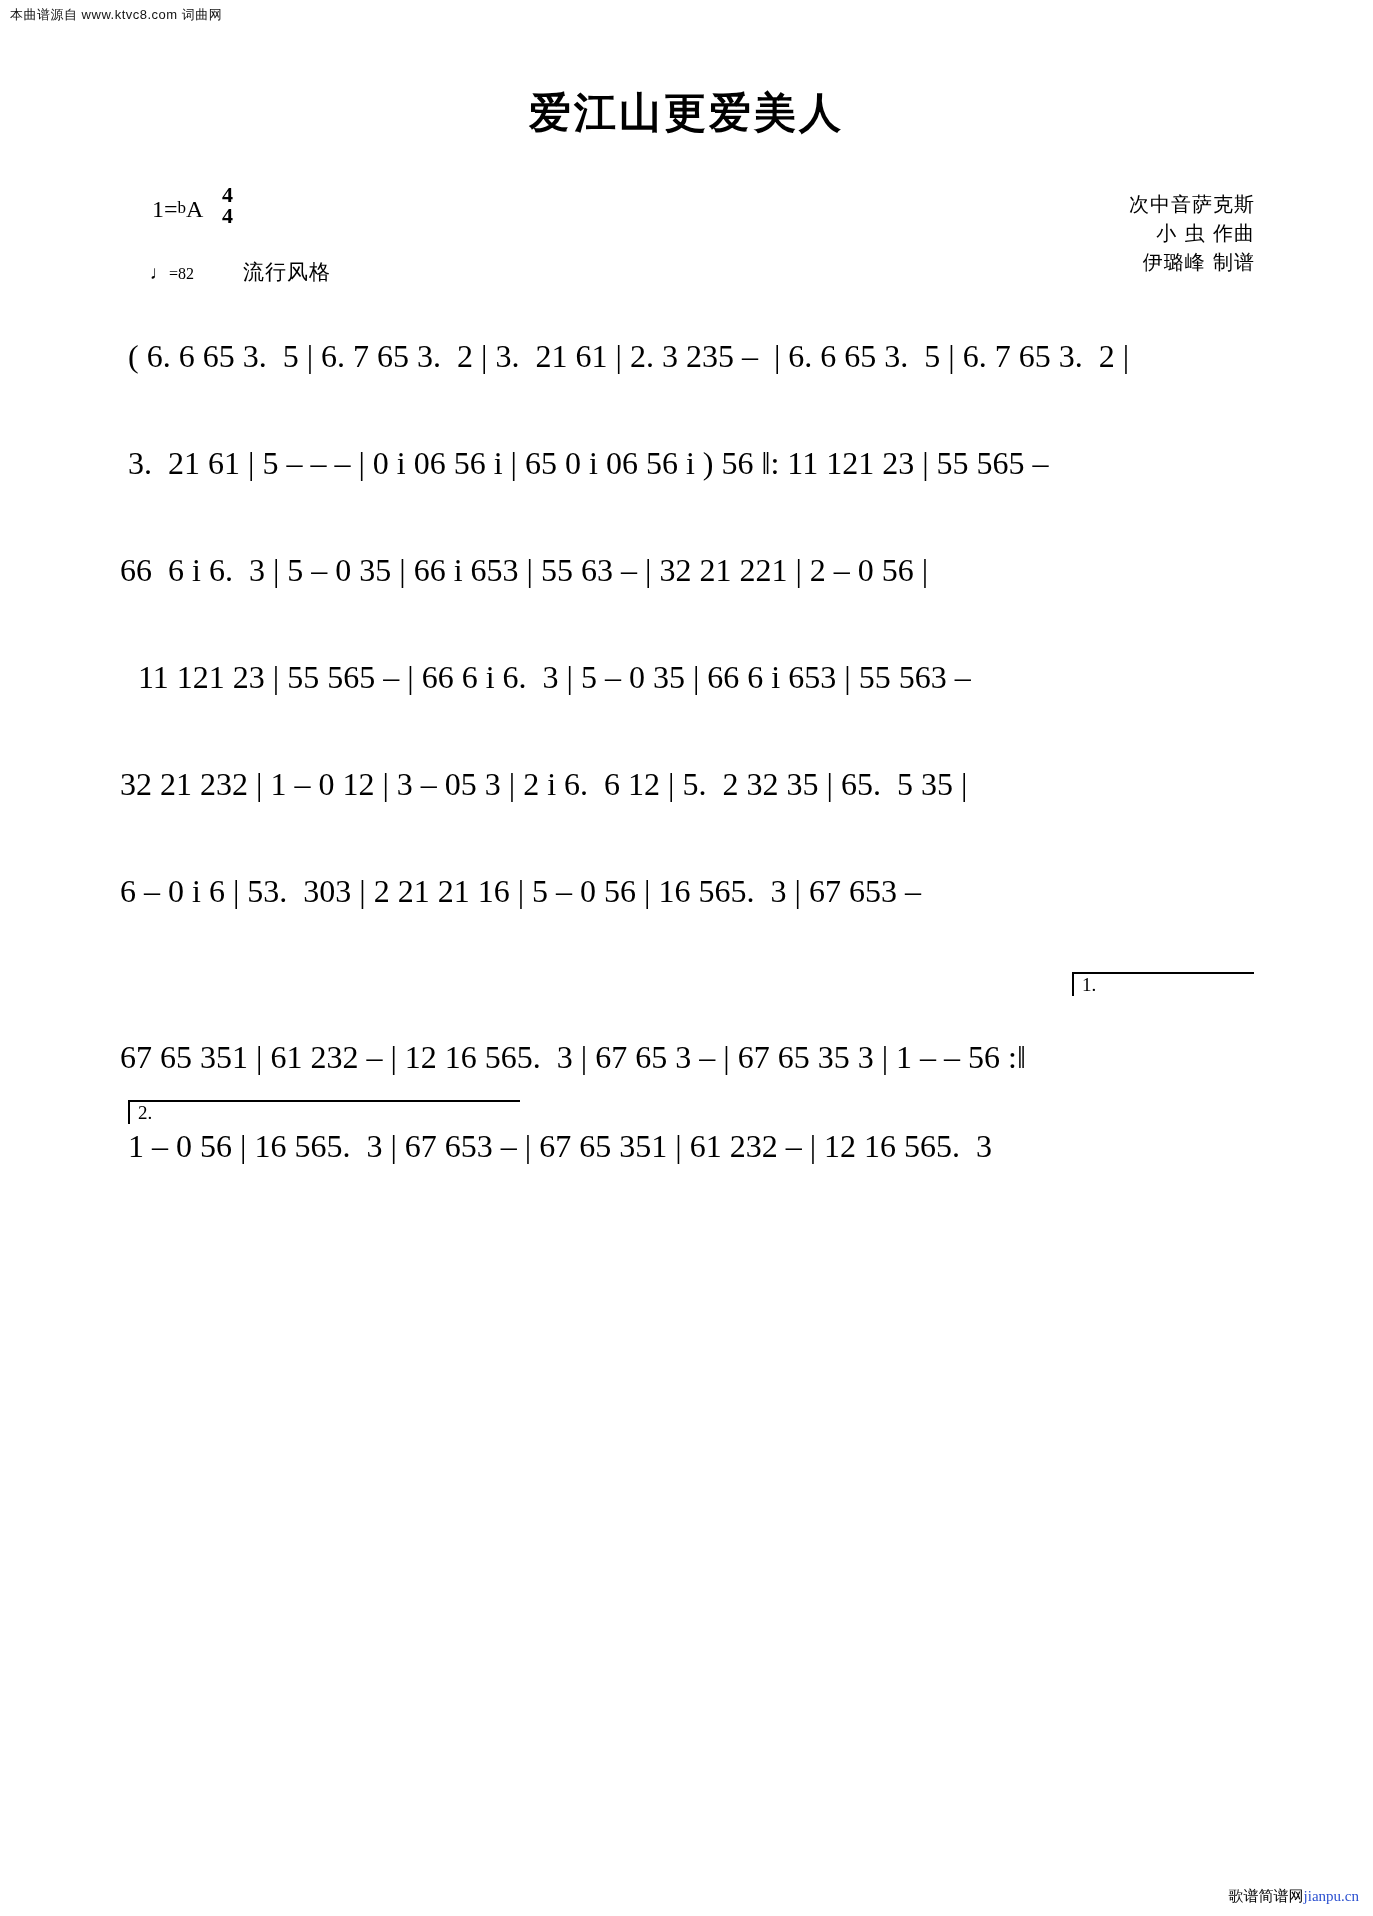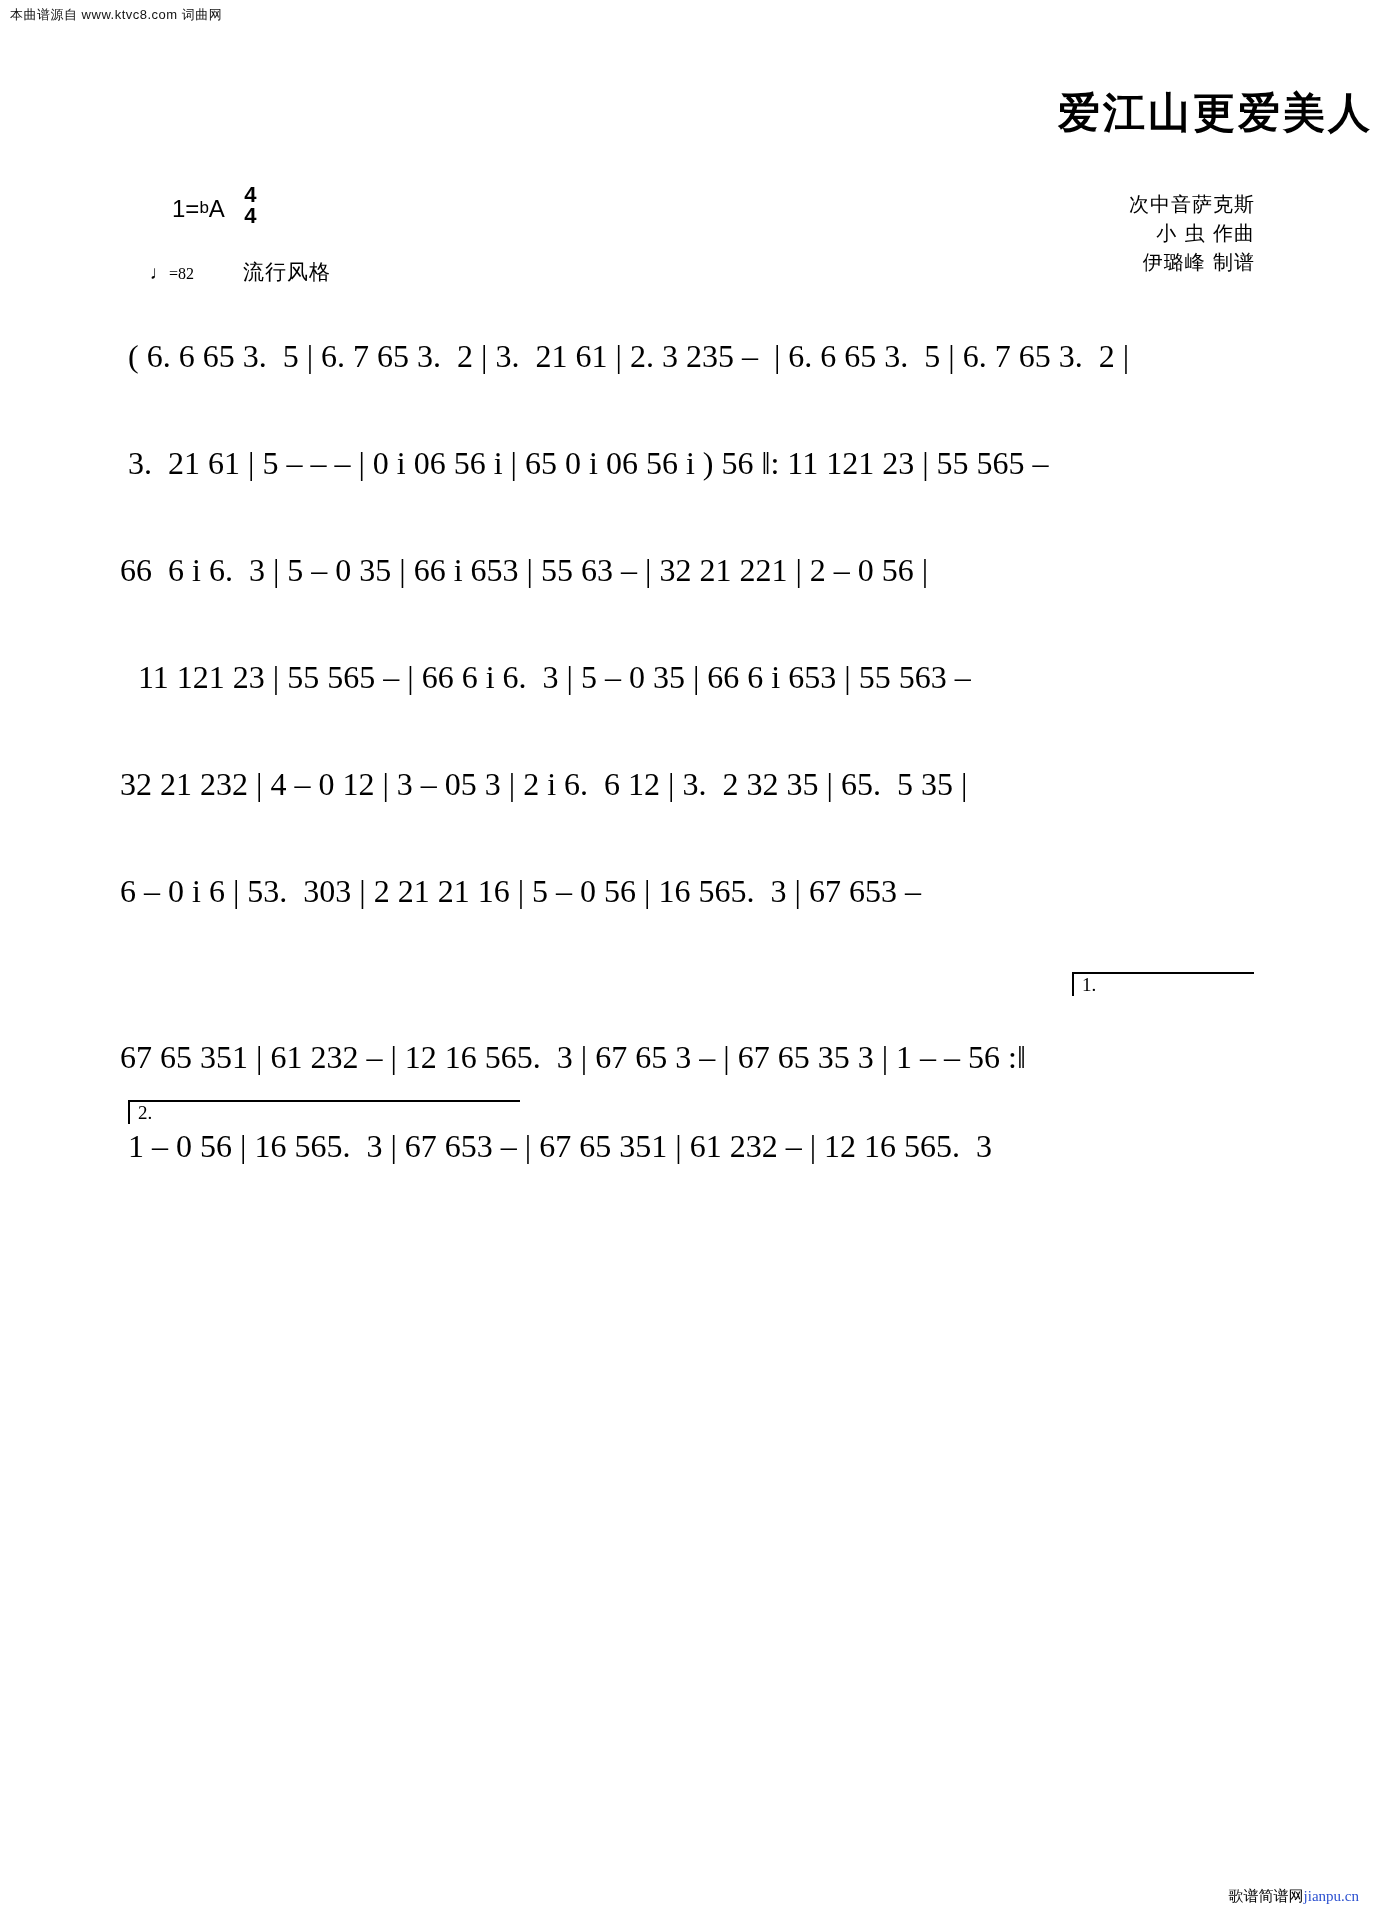--- a/index.html
+++ b/index.html
@@ -31,36 +31,35 @@
     letter-spacing: 0.5px;
     white-space: nowrap;
   }
 
   
   .title {
     position: absolute;
     left: 0;
     right: 0;
     top: 85px;
-    text-align: right;
+    text-align: center;
     font-size: 42px;
     font-family: "DejaVu Serif", serif;
     font-weight: bold;
     letter-spacing: 3px;
   }
 
   
   .key-sig {
     position: absolute;
     left: 152px;
     top: 185px;
     font-size: 24px;
-    font-family: Liberation Sans, sans-serif;
-    white-space: nowrap;
-    margin-left: 20px;
+    font-family: Liberation Serif, serif;
+    white-space: nowrap;
   }
   .key-sig .flat {
     font-size: 17px;
     vertical-align: 4px;
   }
   .meter {
     display: inline-block;
     position: relative;
     margin-left: 14px;
     vertical-align: -6px;
@@ -175,21 +174,21 @@
 
     <div class="line">
       <div class="notes" style="left:120px;top:8px;font-size:32px;">66  6 i 6.  3 | 5 – 0 35 | 66 i 653 | 55 63 – | 32 21 221 | 2 – 0 56 |</div>
     </div>
 
     <div class="line">
       <div class="notes" style="left:120px;top:8px;font-size:32px;margin-left:18px;">11 121 23 | 55 565 – | 66 6 i 6.  3 | 5 – 0 35 | 66 6 i 653 | 55 563 –</div>
     </div>
 
     <div class="line">
-      <div class="notes" style="left:120px;top:8px;font-size:32px;">32 21 232 | 4 – 0 12 | 3 – 05 3 | 2 i 6.  6 12 | 3.  2 32 35 | 65.  5 35 |</div>
+      <div class="notes" style="left:120px;top:8px;font-size:32px;">32 21 232 | 1 – 0 12 | 3 – 05 3 | 2 i 6.  6 12 | 5.  2 32 35 | 65.  5 35 |</div>
     </div>
 
     <div class="line">
       <div class="notes" style="left:120px;top:8px;font-size:32px;">6 – 0 i 6 | 53.  303 | 2 21 21 16 | 5 – 0 56 | 16 565.  3 | 67 653 –</div>
     </div>
 
     <div class="line" style="height:122px;">
       <div style="position:absolute;left:1072px;top:0px;width:180px;height:22px;border-left:2px solid #000;border-top:2px solid #000;"></div>
       <div style="position:absolute;left:1082px;top:2px;font-size:19px;">1.</div>
       <div class="notes" style="left:120px;top:28px;font-size:32px;margin-top:39px;">67 65 351 | 61 232 – | 12 16 565.  3 | 67 65 3 – | 67 65 35 3 | 1 – – 56 :‖</div>

